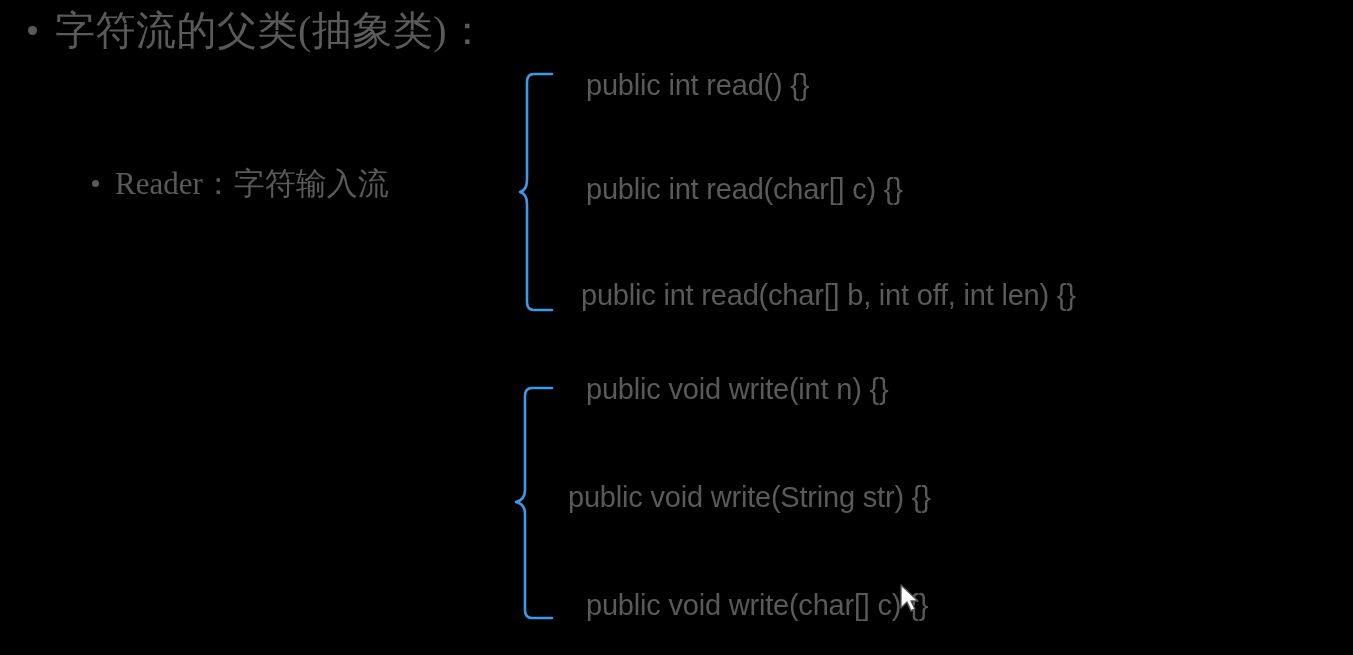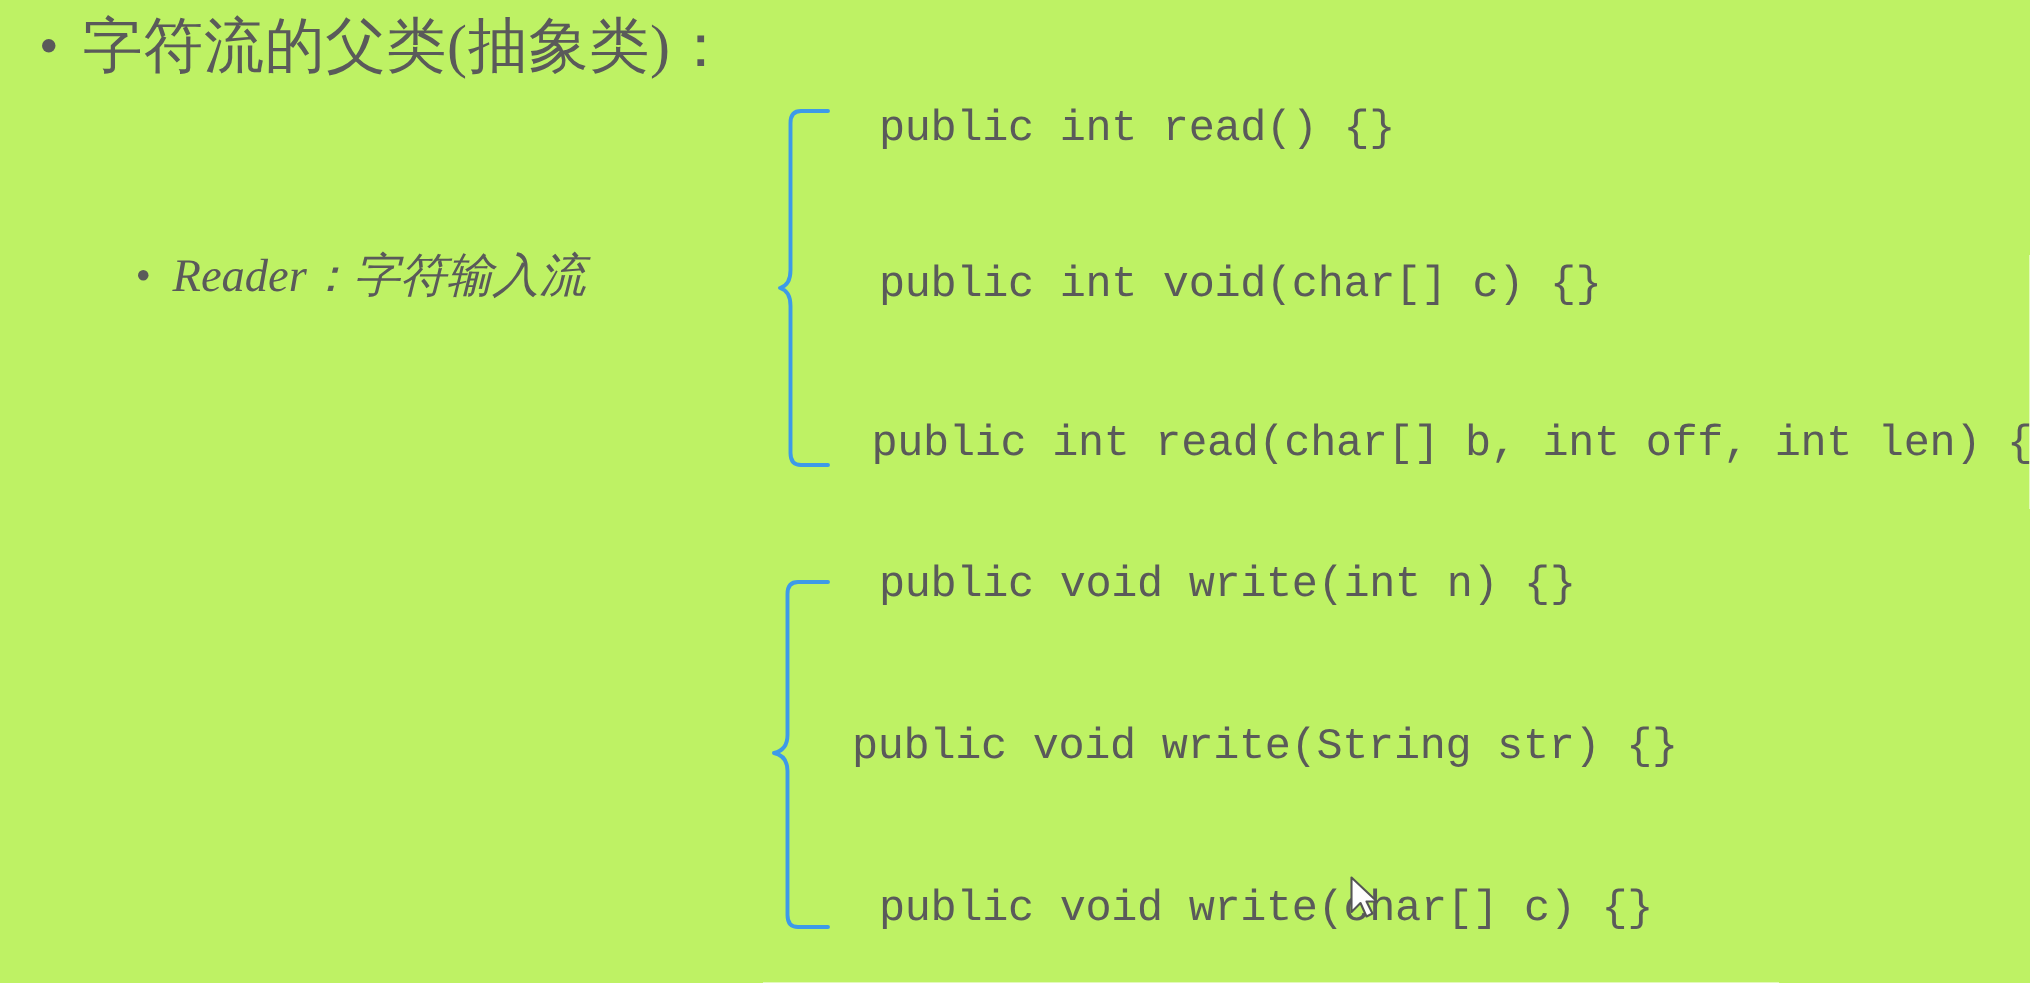--- a/index.html
+++ b/index.html
@@ -8,21 +8,21 @@
     padding: 0;
     background: #ffffff;
   }
   body {
     font-family: "Liberation Serif", "DejaVu Serif", serif;
   }
   .slide {
     position: relative;
     width: 1353px;
     height: 655px;
-    background: #bef264;
+    background: #000000;
     overflow: hidden;
   }
 
   
   .bullet-row {
     position: absolute;
     display: flex;
     align-items: baseline;
     white-space: nowrap;
     color: #5a5a5a;
@@ -68,31 +68,30 @@
     height: 7px;
     top: -7px;
   }
   .sub-row .bullet-text {
     margin-left: 16px;
     font-family: "Liberation Mono", "DejaVu Sans Mono", monospace;
     letter-spacing: 0px;
   }
   .sub-row .cjk {
     font-family: "Liberation Serif", "DejaVu Serif", serif;
-    font-style: italic;
   }
   #row-reader { left: 92px; top: 166px; }
   #row-writer { left: 92px; top: 474px; }
 
   
   .code-line {
     position: absolute;
     white-space: nowrap;
     color: #5a5a5a;
-    font-family: Liberation Mono, monospace;
+    font-family: Liberation Sans, sans-serif;
     font-size: 29px;
     line-height: 1.1;
     letter-spacing: -0.2px;
   }
 
   
   .brace {
     position: absolute;
     overflow: visible;
   }
@@ -143,21 +142,21 @@
              Q 31 4 31 12
              L 31 106
              Q 31 116 22 118
              Q 31 120 31 130
              L 31 226
              Q 31 234 38 234
              L 58 234" stroke="#3d9ae8"></path>
   </svg>
 
   <div class="code-line" style="left:586px; top:70px;">public int read() {}</div>
-  <div class="code-line" style="left:586px; top:174px;">public int void(char[]  c) {}</div>
+  <div class="code-line" style="left:586px; top:174px;">public int read(char[]  c) {}</div>
   <div class="code-line" style="left:581px; top:280px;">public int read(char[] b, int off, int len) {}</div>
 
   <div class="code-line" style="left:586px; top:374px;">public void write(int n) {}</div>
   <div class="code-line" style="left:568px; top:482px;">public void write(String str) {}</div>
   <div class="code-line" style="left:586px; top:590px;">public void write(char[] c) {}</div>
 
   <svg class="cursor" id="mouse-cursor" style="left:897px; top:582px;" width="26" height="34" viewBox="0 0 26 34">
     <path d="M 4 3 L 4 26 L 10 20 L 14 29 L 18 27 L 14 19 L 21 19 Z" fill="#fdfdfd" stroke="#555555" stroke-width="1.4" stroke-linejoin="round"></path>
   </svg>
 

